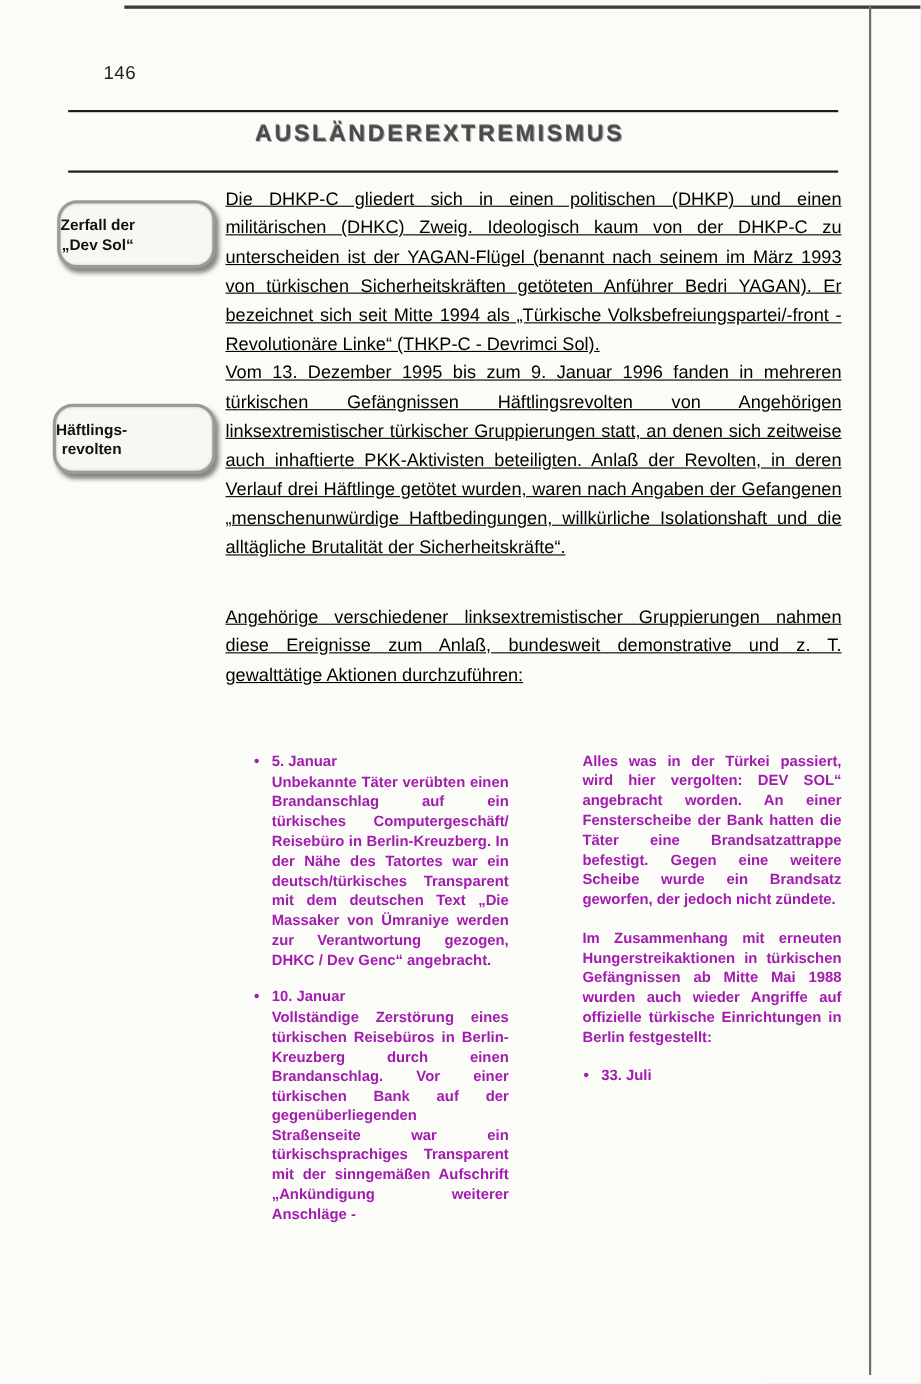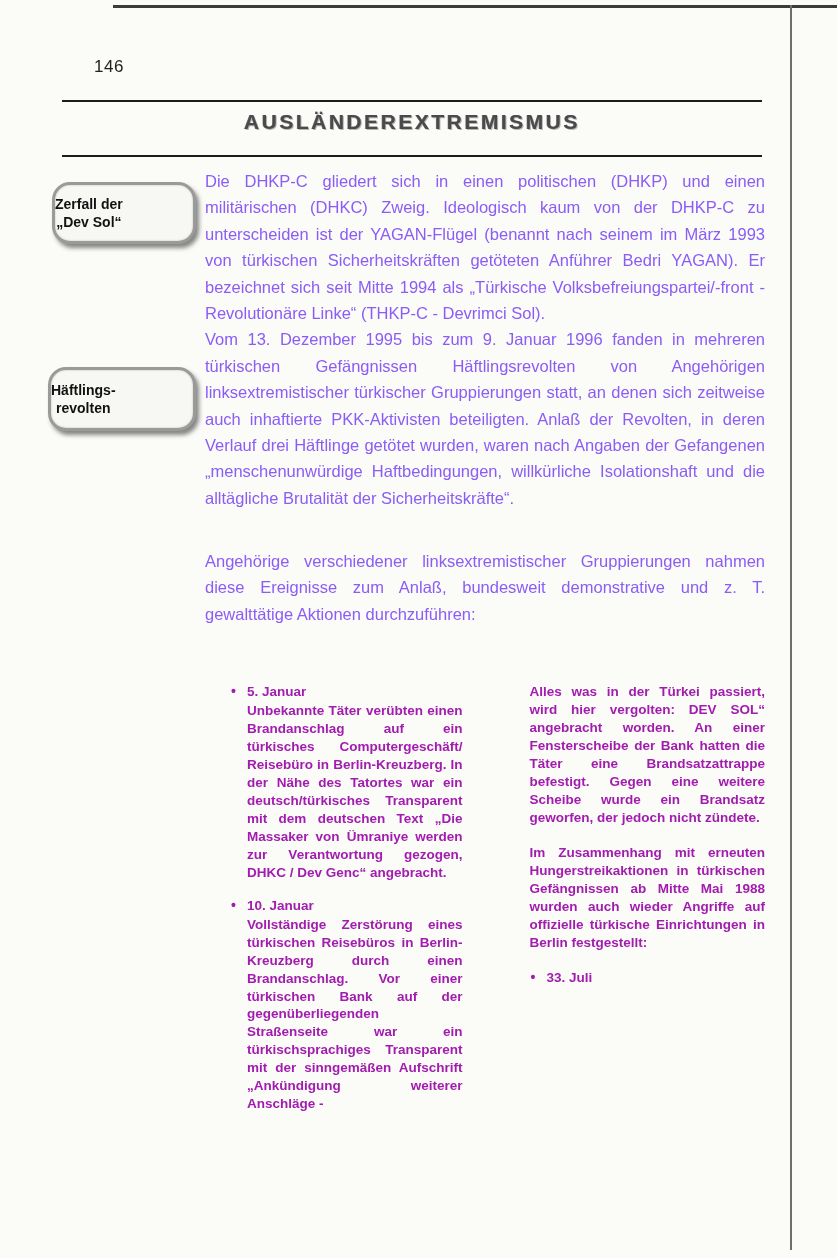--- a/index.html
+++ b/index.html
@@ -25,21 +25,21 @@
   .page-number {
     position: absolute; left: 57px; top: 57px;
     font-size: 17px; letter-spacing: 0.5px; color: #222; margin-left: 37px;
   }
   .rule {
     position: absolute; left: 62px; width: 700px; height: 2px; background: #1c1c1c;
   }
   .rule-top { top: 100px; }
   .rule-bottom { top: 155px; }
   .header-title {
-    position: absolute; left: 62px; top: 110px; width: 700px;
+    position: absolute; left: 50px; top: 110px; width: 700px;
     text-align: center;
     font-size: 21px; font-weight: bold; letter-spacing: 2.5px;
     color: #4a4a4a;
     text-shadow: 1px 1px 0 #b5b5b5, -0.5px -0.5px 0 #8a8a8a;
   }
   .margin-label {
     position: absolute;
     border: 3px solid #9a9a98;
     border-radius: 18px;
     background: #f7f7f4;
@@ -52,21 +52,22 @@
   .label-1 { left: 52px; top: 182px; width: 138px; height: 56px; }
   .label-2 { left: 48px; top: 367px; width: 142px; height: 58px; }
   .main-text {
     position: absolute; left: 205px; top: 168px; width: 560px;
   }
   .body-para {
     margin: 0;
     font-size: 16.5px;
     line-height: 1.6;
     text-align: justify;
-    color: #8b5cf6;
+    color: #000000;
+    text-decoration: underline;
   }
   .para-3 { margin-top: 37px; }
   .columns {
     display: flex;
     margin-top: 56px;
     padding-left: 25px;
   }
   .col { text-align: justify; font-weight: bold; font-size: 13.5px; line-height: 1.33; color: #a21caf; }
   .col-left { width: 233px; margin-right: 67px; }
   .col-right { width: 236px; }

